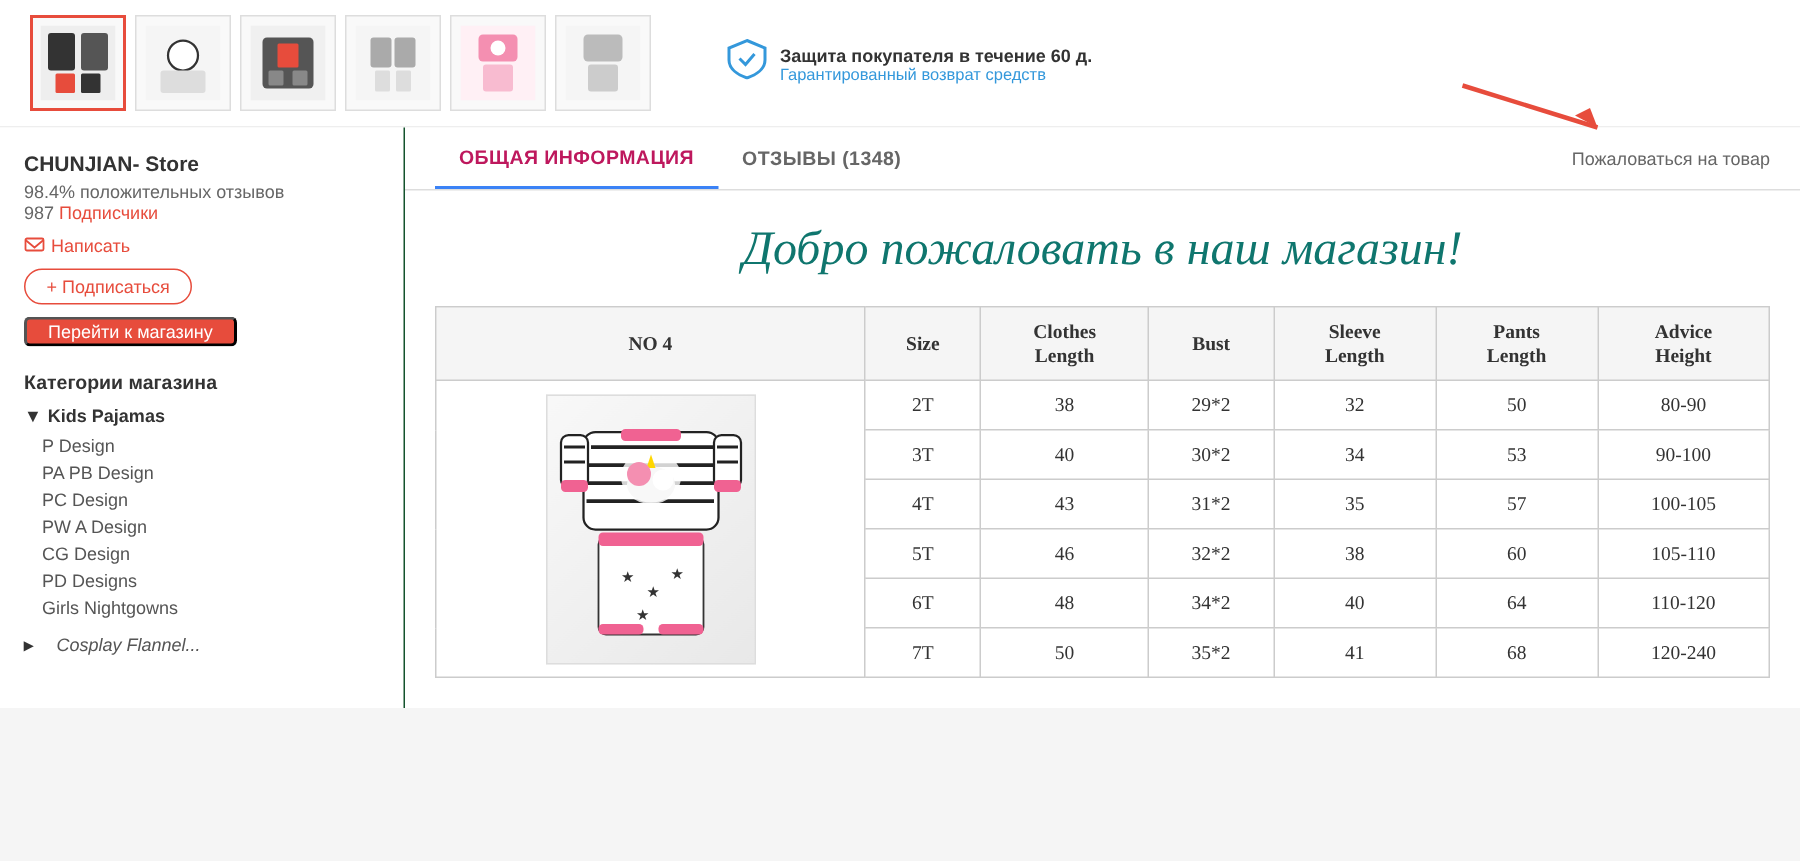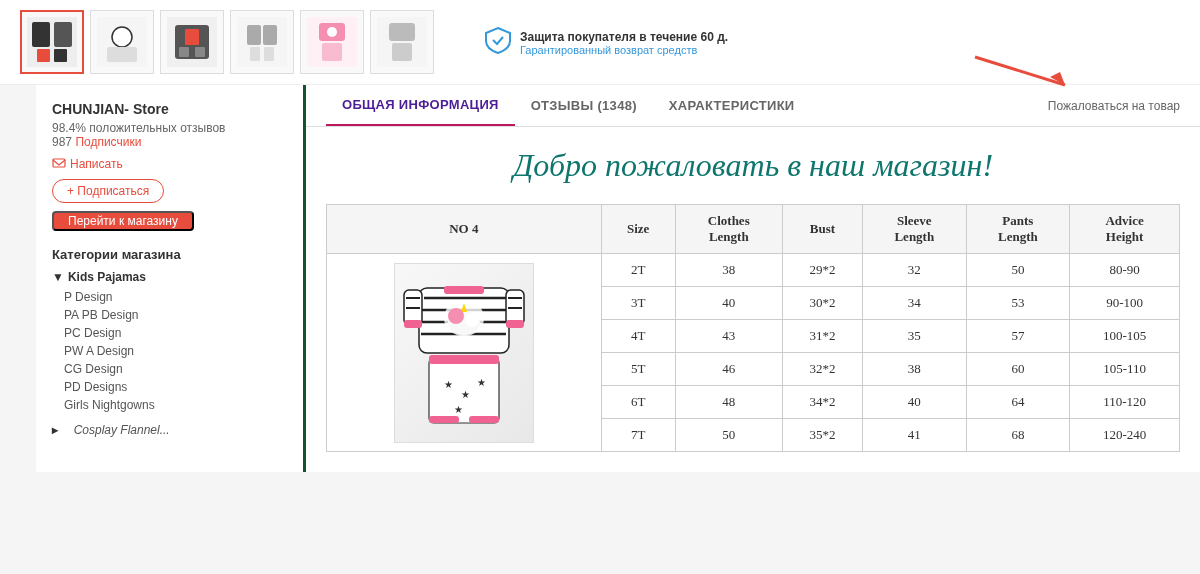--- a/index.html
+++ b/index.html
@@ -66,22 +66,21 @@
     .main-layout {
       display: flex;
       gap: 0;
     }
 
     .sidebar {
       width: 270px;
       min-width: 270px;
       background: #fff;
       padding: 16px;
-      border-right: 3px solid #14532d;
-      margin-left: 36px;
+      border-right: 1px solid #14532d;
     }
 
     .store-name {
       font-weight: bold;
       font-size: 14px;
       margin-bottom: 4px;
     }
 
     .store-rating {
       font-size: 12px;
@@ -180,22 +179,22 @@
       padding: 12px 16px;
       font-size: 13px;
       font-weight: bold;
       color: #666;
       cursor: pointer;
       text-transform: uppercase;
       letter-spacing: 0.3px;
     }
 
     .tab-item.active {
-      color: #4c1d95;
-      border-bottom: 2px solid #be185d;
+      color: #be185d;
+      border-bottom: 2px solid #3b82f6;
     }
 
     .report-link {
       margin-left: auto;
       font-size: 12px;
       color: #666;
       cursor: pointer;
     }
 
     .main-content {
@@ -363,23 +362,20 @@
   </div>
 
   <div class="content-area">
     <div class="tabs-area">
       <div class="tabs-bar">
         <div class="tab-item active">
           <span>ОБЩАЯ ИНФОРМАЦИЯ</span>
         </div>
         <div class="tab-item">
           <span>ОТЗЫВЫ (1348)</span>
-        </div>
-        <div class="tab-item">
-          <span>ХАРАКТЕРИСТИКИ</span>
         </div>
         <div class="report-link">Пожаловаться на товар</div>
 
         <div style="position:absolute; right:105px; top:-38px;">
           <svg width="130" height="45" viewBox="0 0 130 45">
             <line x1="10" y1="10" x2="100" y2="38" stroke="#e74c3c" stroke-width="3"></line>
             <polygon points="100,38 85,30 95,25" fill="#e74c3c"></polygon>
           </svg>
         </div>
       </div>

